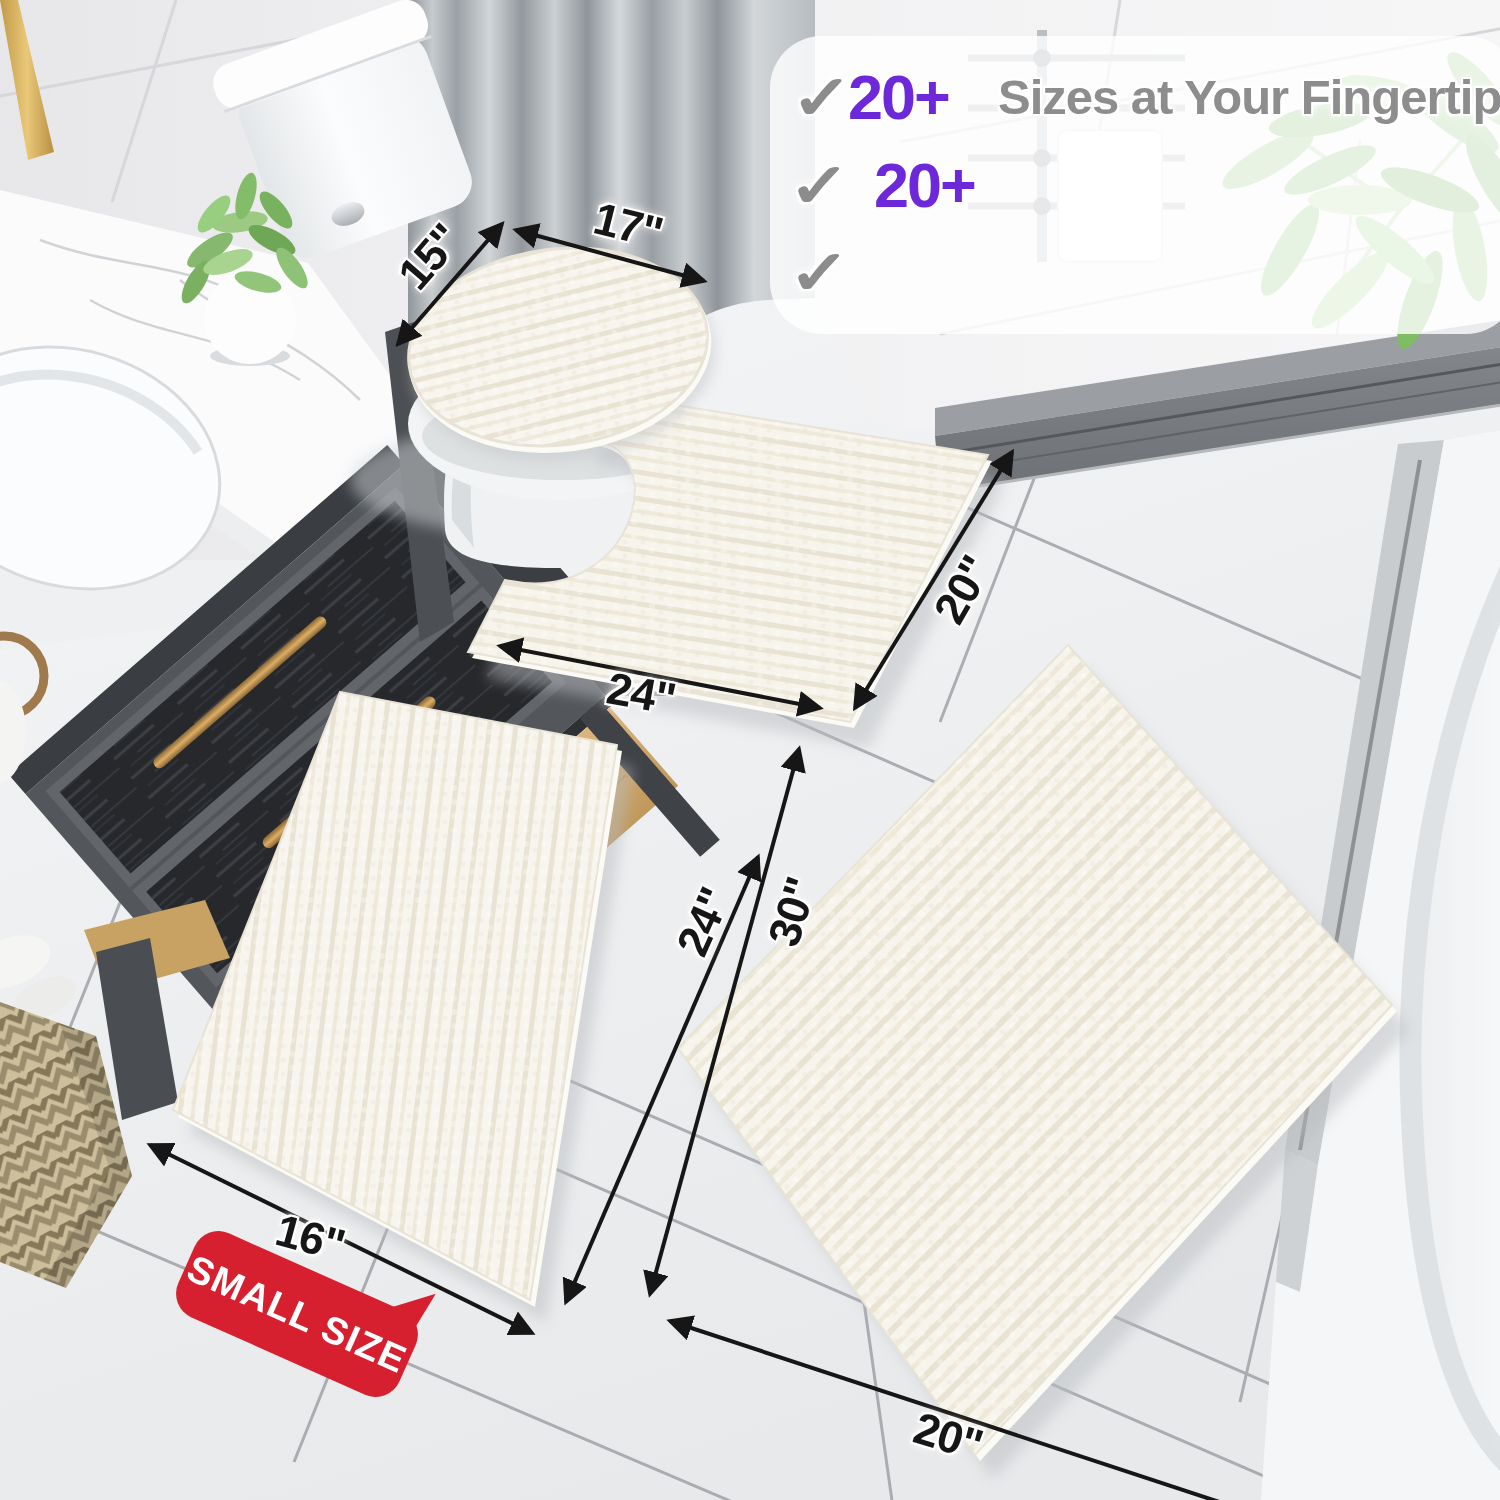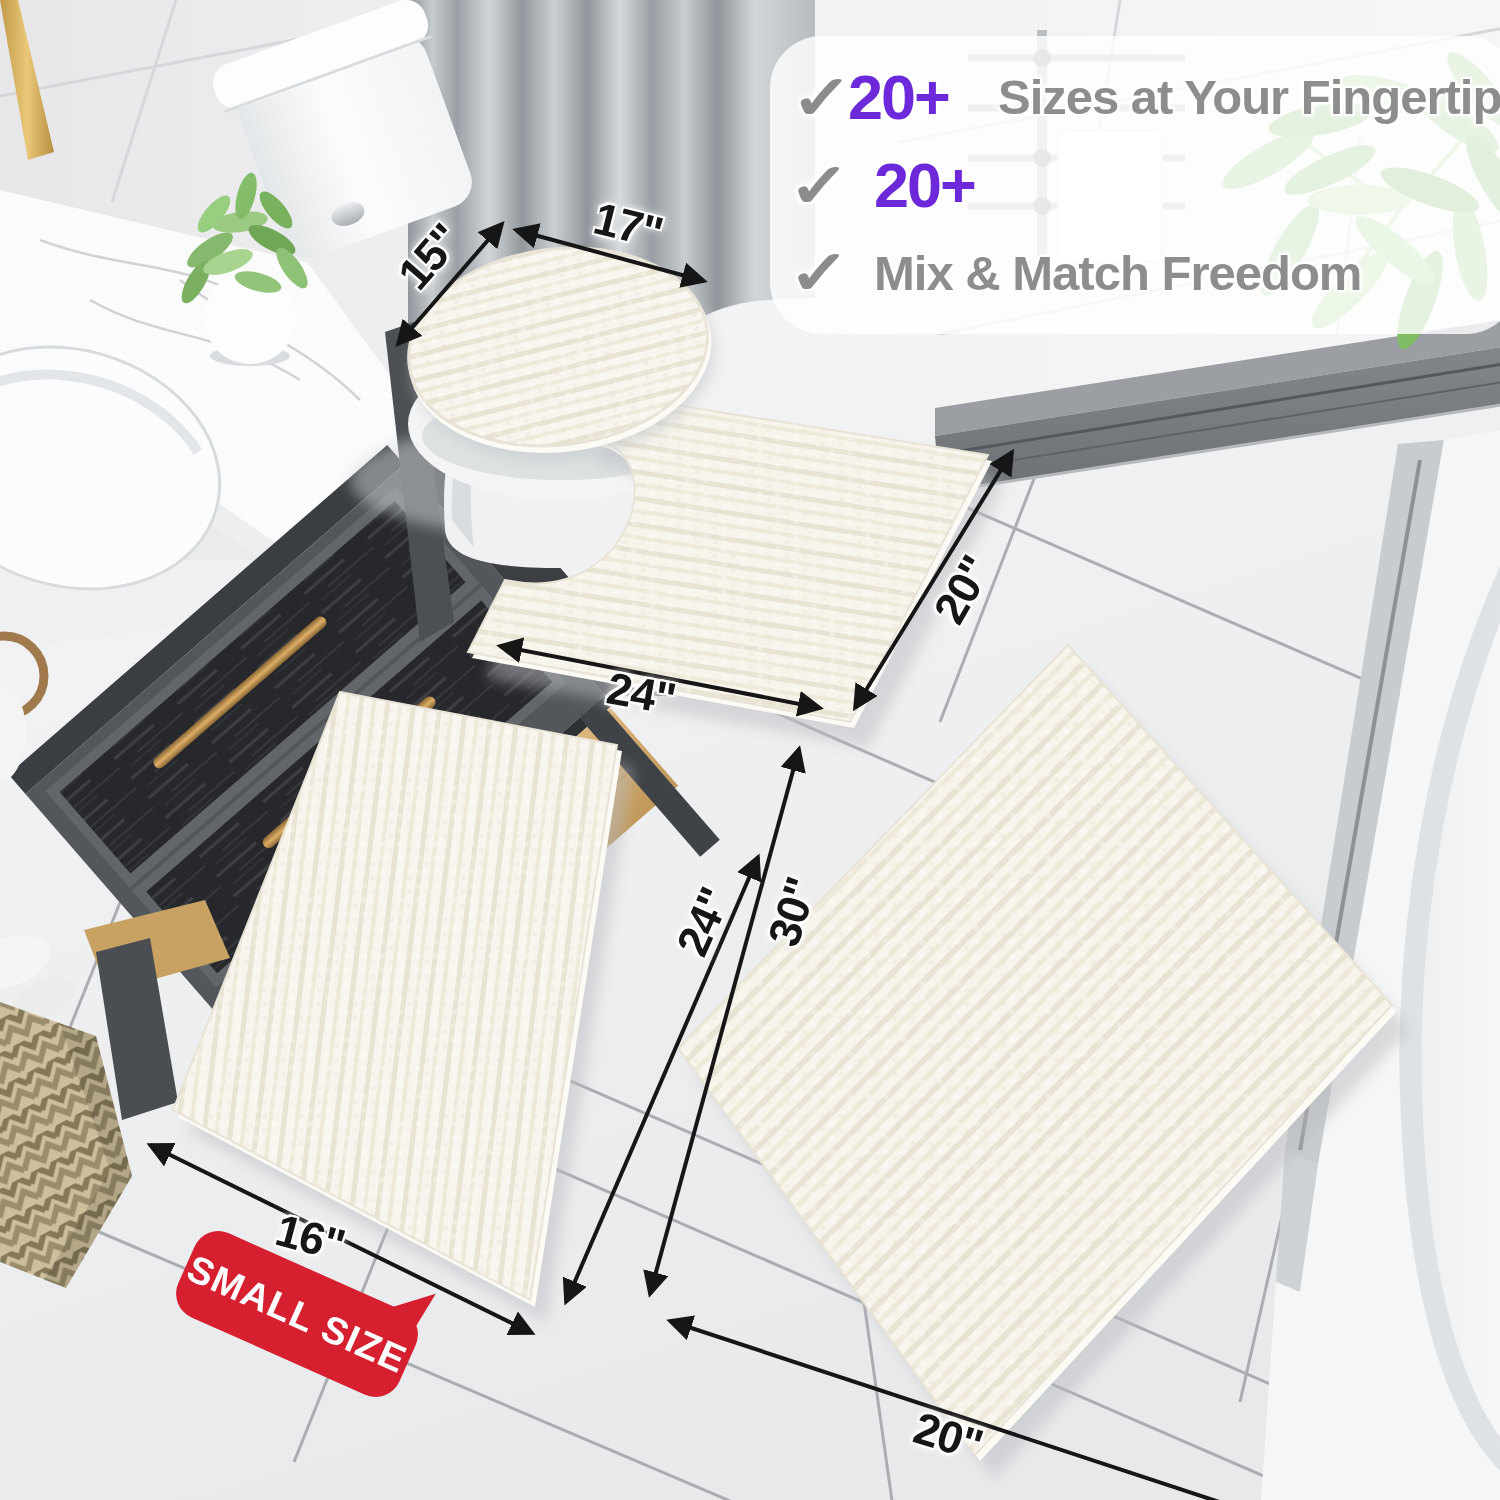--- a/index.html
+++ b/index.html
@@ -367,21 +367,20 @@
       <span class="check halo">✓</span>
       <span class="pnum halo">20+</span>
       <span class="plabel halo">Sizes at Your Fingertips</span>
     </div>
     <div class="promo-row">
       <span class="check halo">✓</span>
       <span class="pnum halo">20+</span>
     </div>
     <div class="promo-row">
       <span class="check halo">✓</span>
-      <span class="plabel halo">Mix &amp; Match Freedom</span>
     </div>
   </div>
 
   <div class="dim halo" style="left:430px;top:257px;transform:translate(-50%,-50%) rotate(-49deg);">15"</div>
   <div class="dim halo" style="left:628px;top:226px;transform:translate(-50%,-50%) rotate(14deg);">17"</div>
   <div class="dim halo" style="left:641px;top:694px;transform:translate(-50%,-50%) rotate(10deg);">24"</div>
   <div class="dim halo" style="left:963px;top:590px;transform:translate(-50%,-50%) rotate(-60deg);">20"</div>
   <div class="dim halo" style="left:793px;top:912px;transform:translate(-50%,-50%) rotate(-72deg);">30"</div>
   <div class="dim halo" style="left:704px;top:922px;transform:translate(-50%,-50%) rotate(-66deg);">24"</div>
   <div class="dim halo" style="left:310px;top:1238px;transform:translate(-50%,-50%) rotate(15deg);">16"</div>

